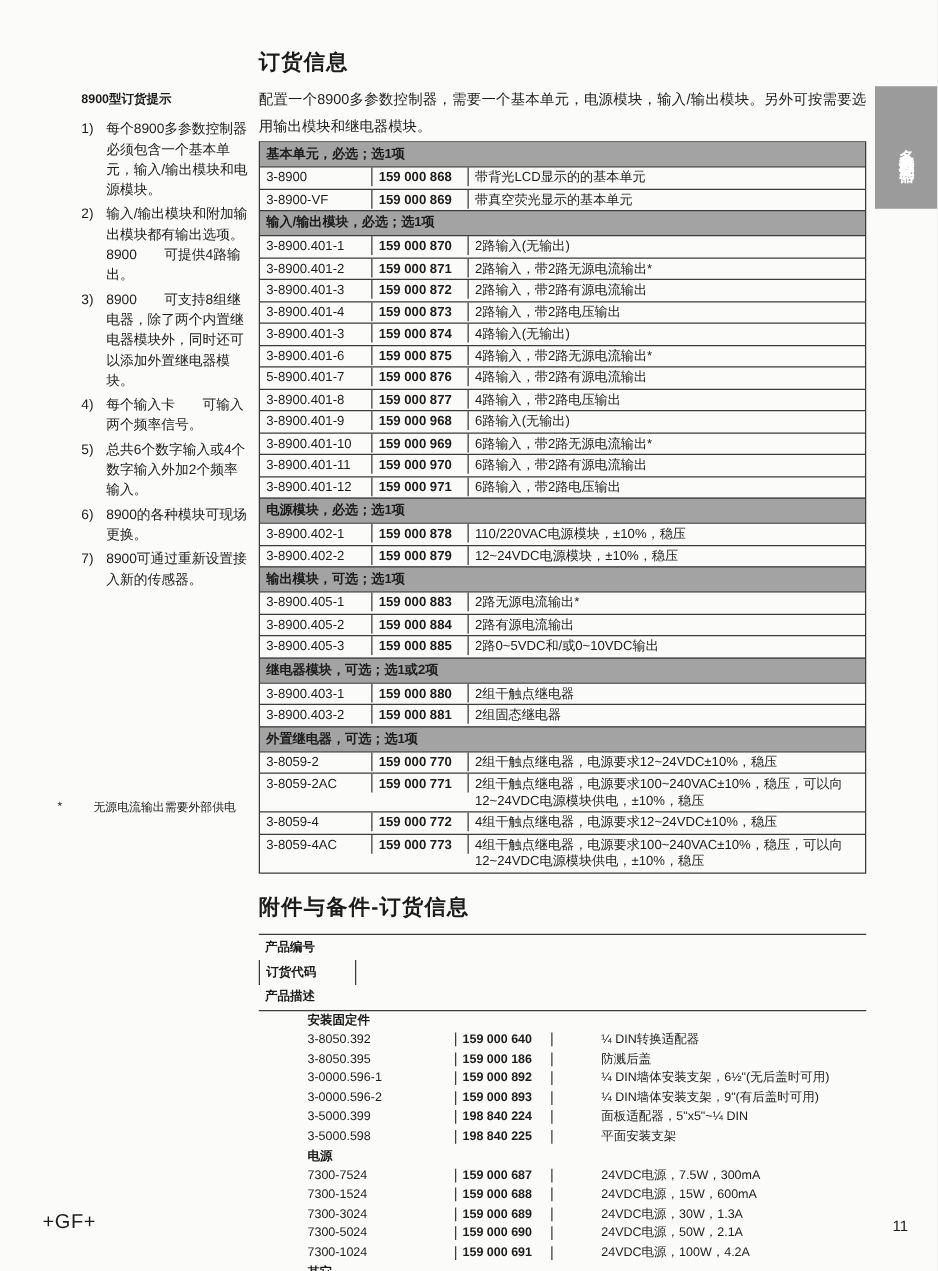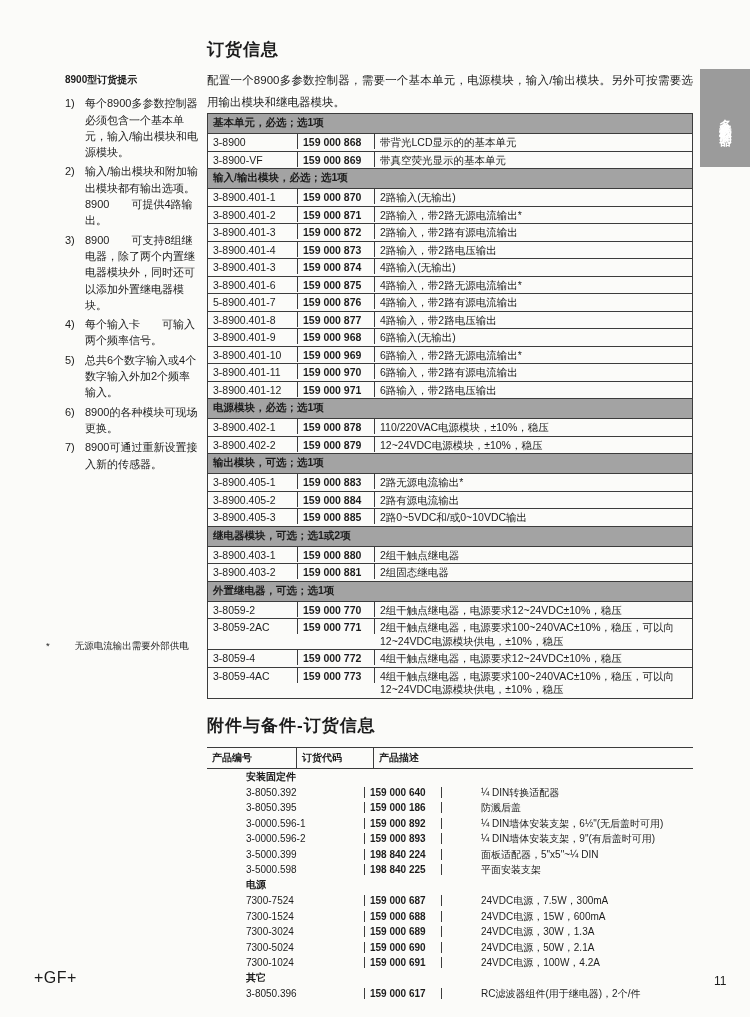--- a/index.html
+++ b/index.html
@@ -38,21 +38,21 @@
   .c { padding:2px 5px 1px 5px; }
   .c1 { width:89px; flex:none; }
   .c2 { width:78px; flex:none; font-weight:bold;
         border-left:1px solid #3c3c3c; border-right:1px solid #3c3c3c; }
   .c3 { flex:1; line-height:13.5px; }
 
   
   .accessories { position:absolute; top:676px; left:0; width:486px; }
   .acc-title { font-size:17px; font-weight:bold; letter-spacing:1px; }
   .acc-table { margin-top:10px; border-top:1px solid #3c3c3c; font-size:10px; }
-  .acc-head { display:flex; font-weight:bold; border-bottom:1.5px solid #3c3c3c; }
+  .acc-head { display:flex; font-weight:bold; border-bottom:1.5px solid #3c3c3c;flex-direction:column; }
   .acc-head .c { padding:3px 5px; }
   .atr { display:flex; height:15.5px; align-items:center; }
   .atr .c { padding:0 5px;margin-left:34px; }
   .atr .c2, .acc-head .c2 { font-weight:bold; }
   .bold { font-weight:bold; }
 
   
   .gf-logo { position:absolute; left:34px; top:969px; font-size:16px; font-weight:normal; letter-spacing:0.5px; }
   .page-number { position:absolute; left:714px; top:974px; font-size:12px; }
 </style>

